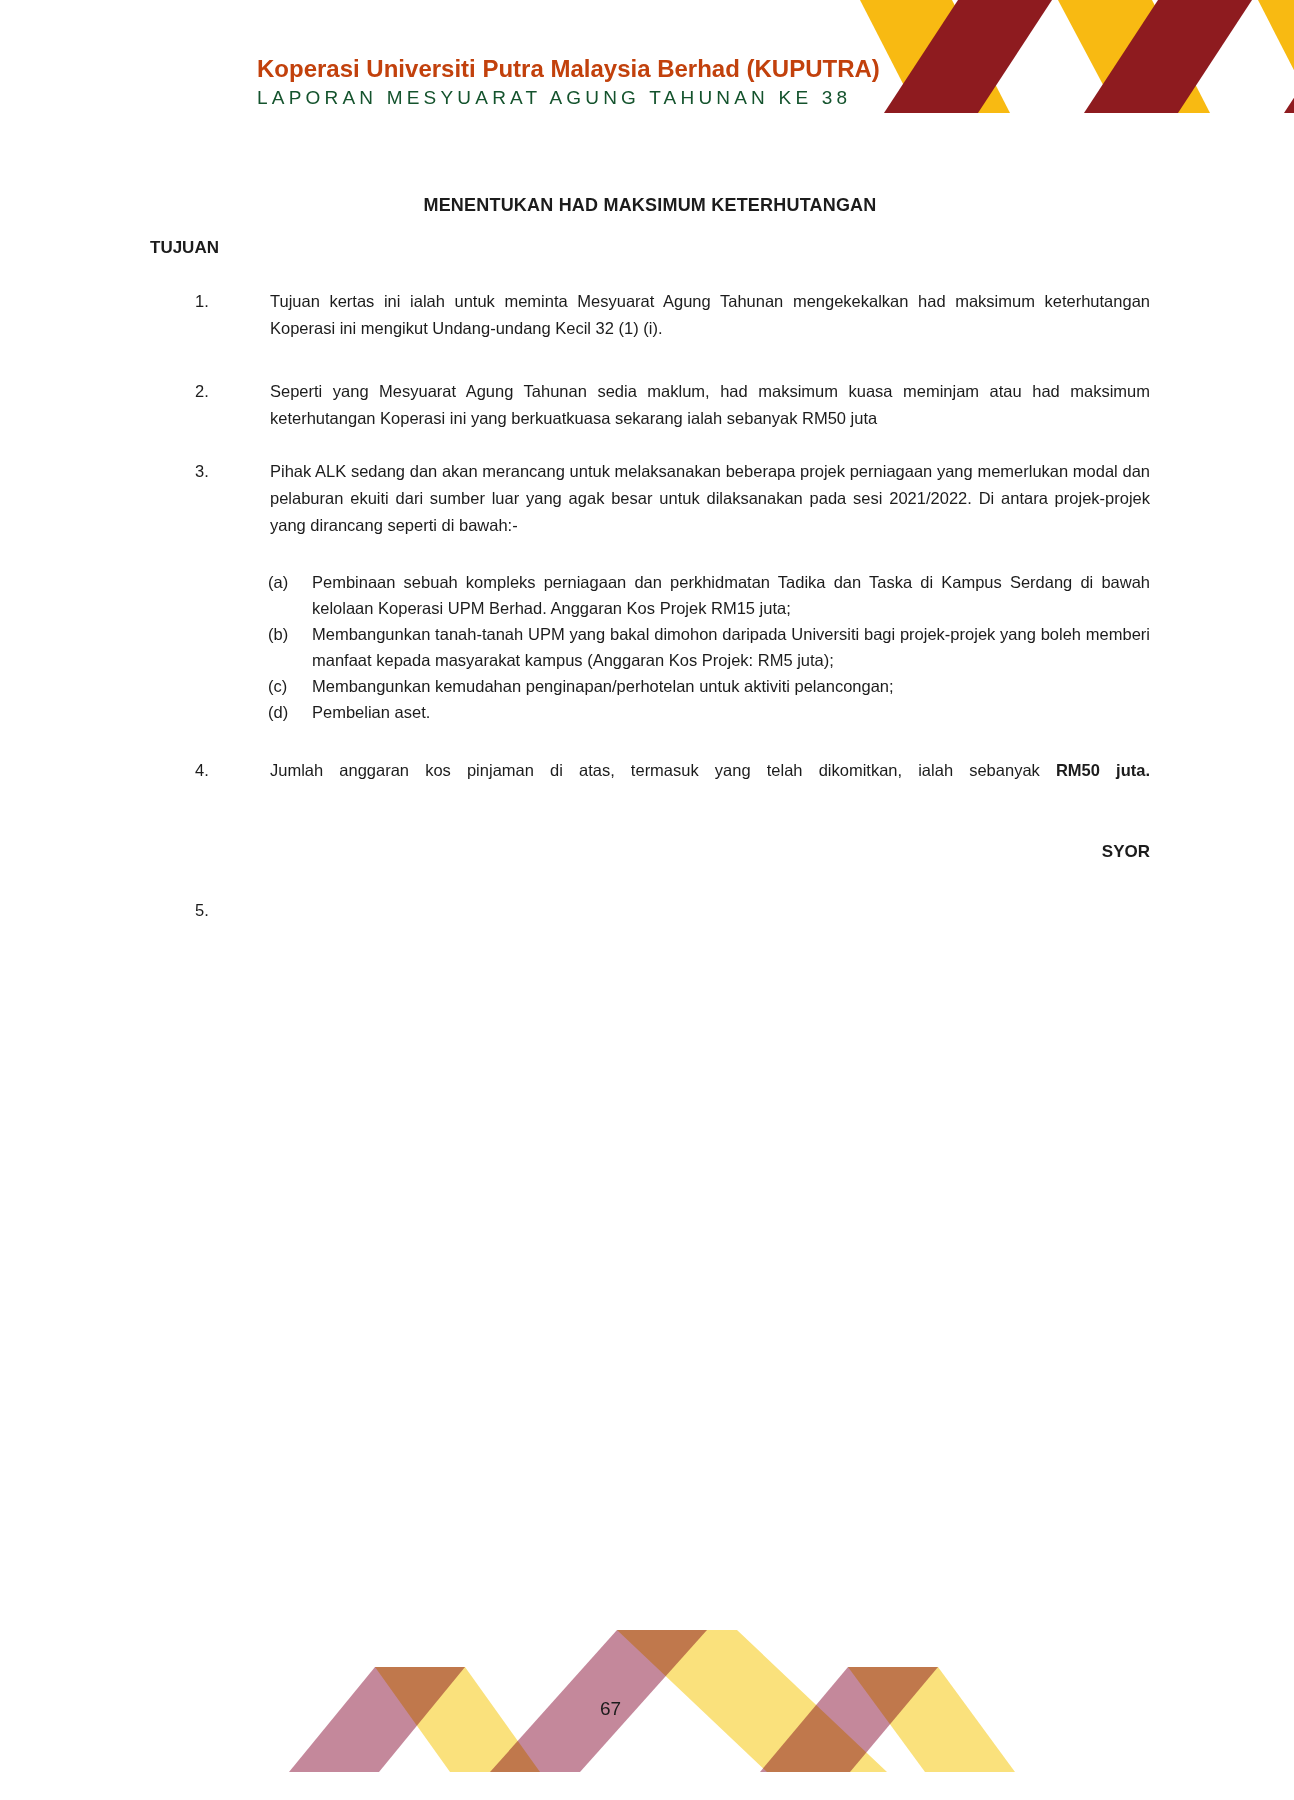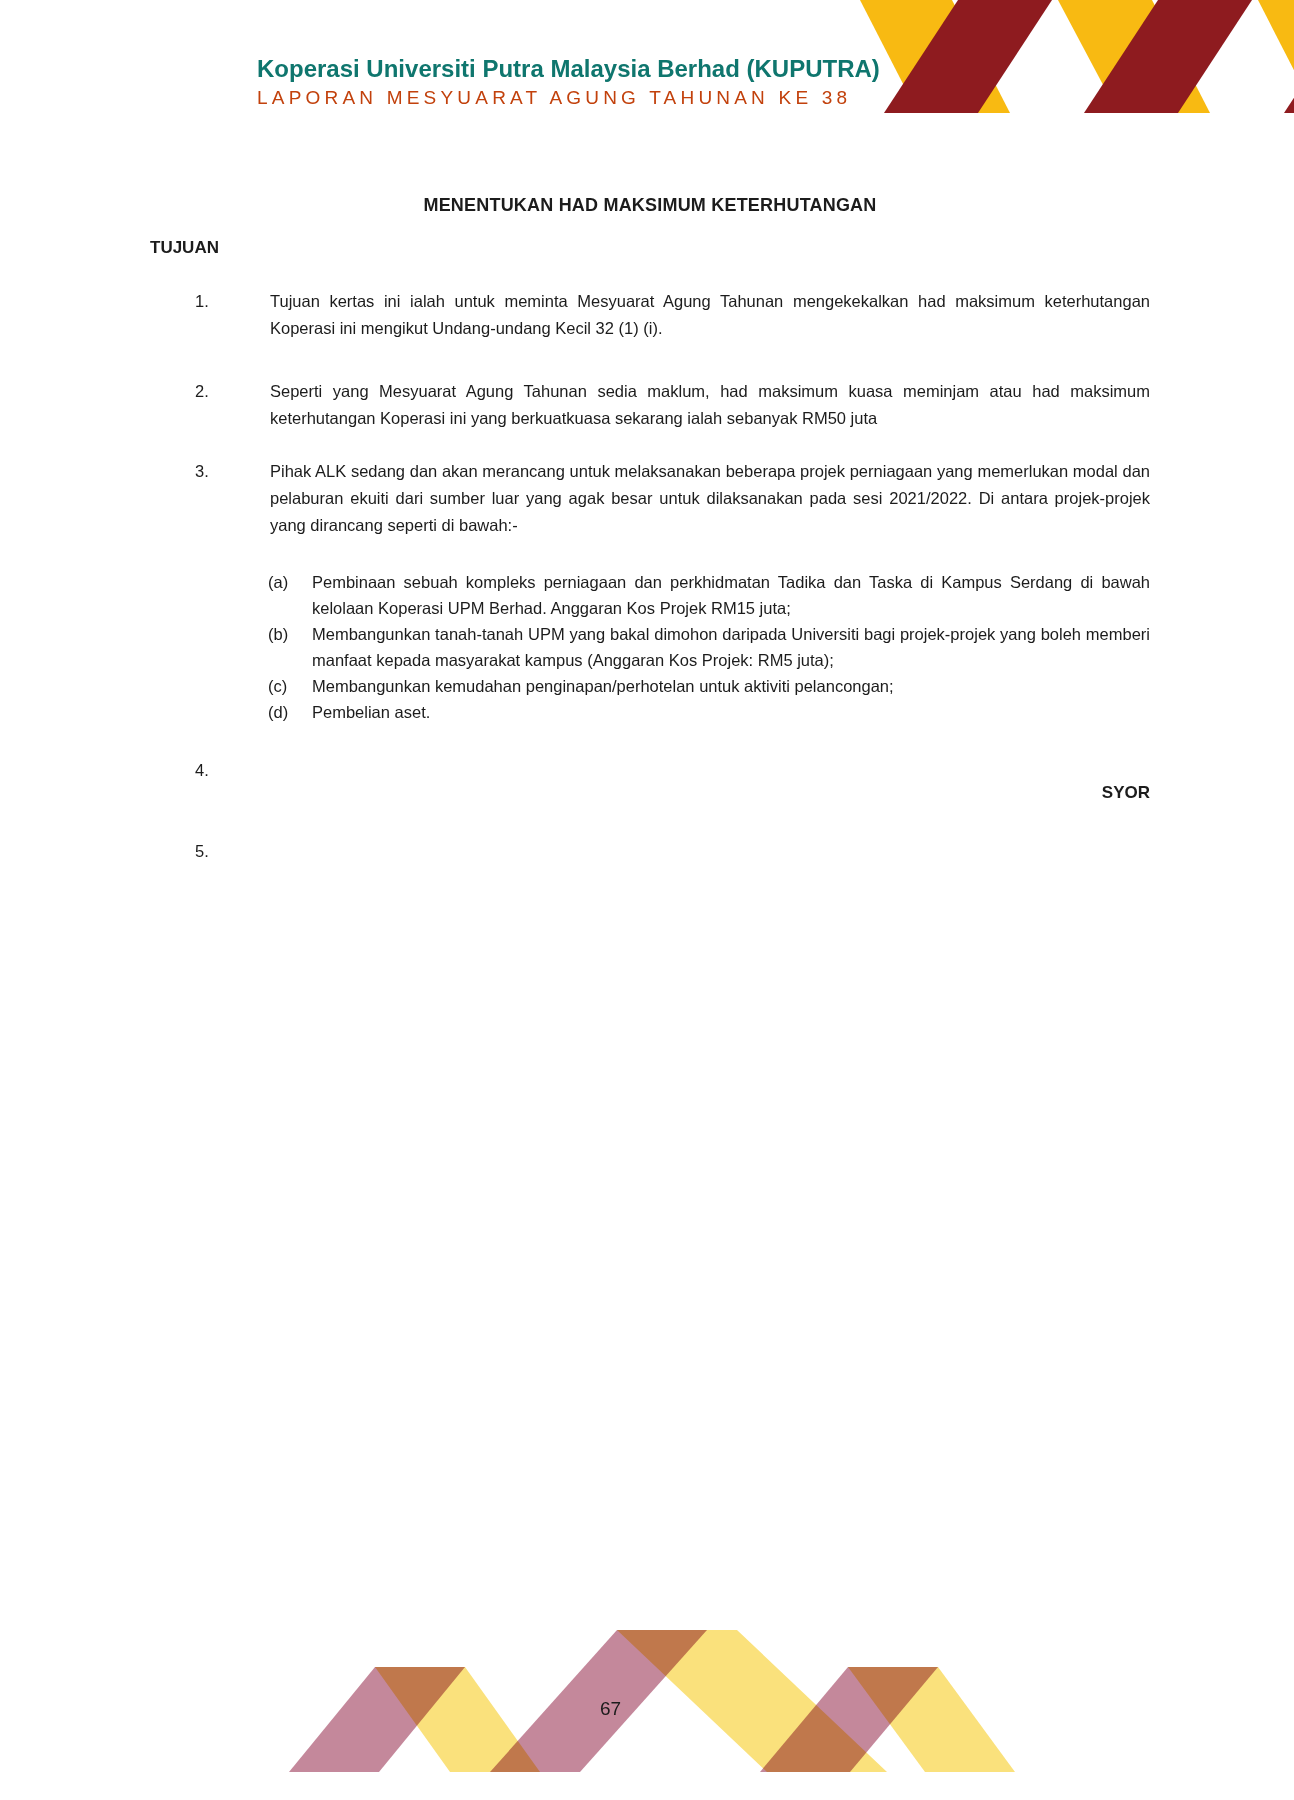--- a/index.html
+++ b/index.html
@@ -3,24 +3,24 @@
 <meta charset="utf-8">
 <style>
   html,body{margin:0;padding:0;background:#ffffff;}
   body{
     width:1294px;height:1800px;position:relative;overflow:hidden;
     font-family:"Liberation Sans","DejaVu Sans",sans-serif;color:#1c1c1c;
   }
   
   .header-text{position:absolute;left:257px;top:55px;width:700px;}
   .org-name{
-    font-size:24px;font-weight:bold;color:#0f766e;letter-spacing:0px;line-height:28px;
+    font-size:24px;font-weight:bold;color:#c2410c;letter-spacing:0px;line-height:28px;
   }
   .report-title{
-    font-size:19px;color:#c2410c;letter-spacing:4.2px;line-height:24px;margin-top:3px;
+    font-size:19px;color:#14532d;letter-spacing:4.2px;line-height:24px;margin-top:3px;
   }
   .top-ribbon{position:absolute;top:0;right:0;width:464px;height:113px;}
   
   .doc{position:absolute;left:150px;top:195px;width:1000px;}
   .doc-title{
     text-align:center;font-weight:bold;font-size:18px;line-height:21px;letter-spacing:.2px;
   }
   .sec-heading{font-weight:bold;font-size:17px;line-height:20px;}
   .h-tujuan{margin-top:22px;}
   .h-latar{margin-top:32px;}
@@ -104,20 +104,21 @@
       <div class="ltext">Membangunkan kemudahan penginapan/perhotelan untuk aktiviti pelancongan;</div>
     </div>
     <div class="li">
       <span class="marker">(d)</span>
       <div class="ltext">Pembelian aset.</div>
     </div>
   </div>
 
   <div class="para p4">
     <span class="num">4.</span>
+    <div class="ptext"><span>Jumlah anggaran kos pinjaman di atas, termasuk yang telah dikomitkan, ialah sebanyak </span><strong>RM50 juta.</strong></div>
   </div>
 
   <div class="sec-heading h-syor">SYOR</div>
 
   <div class="para p5">
     <span class="num">5.</span>
   </div>
 
 </div>
 

